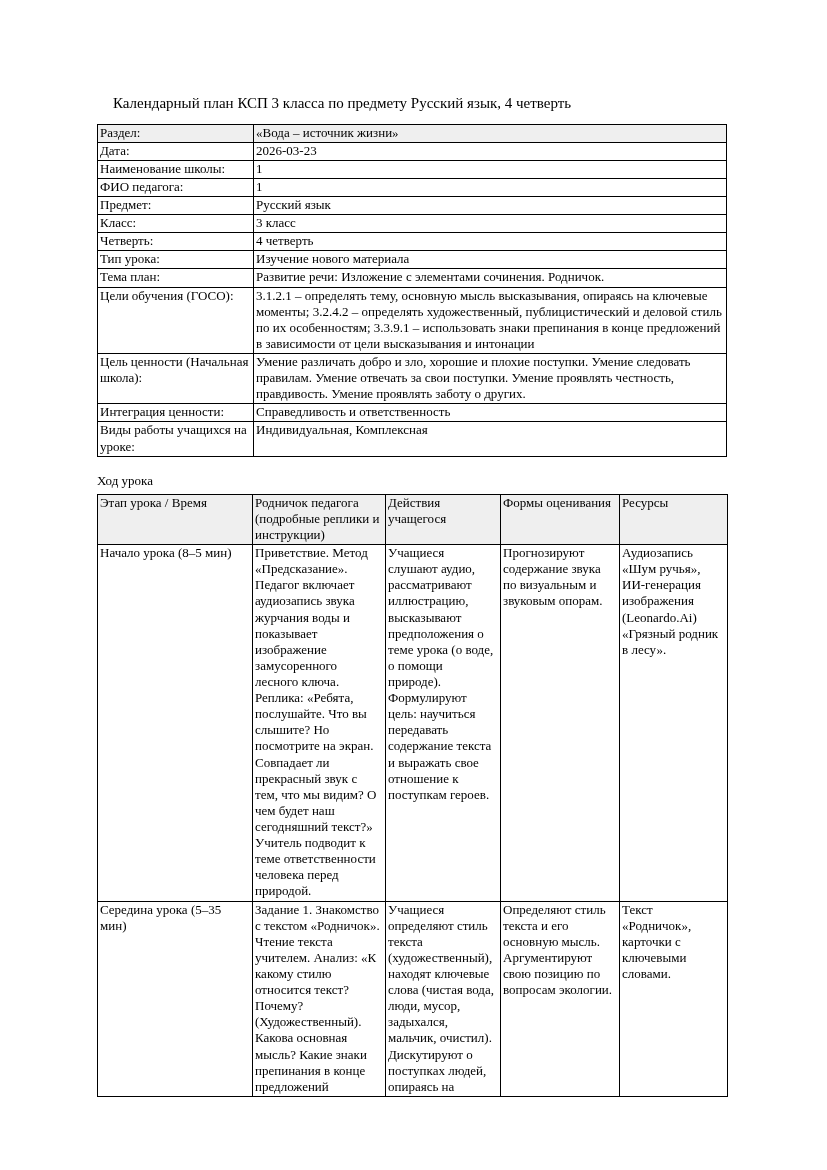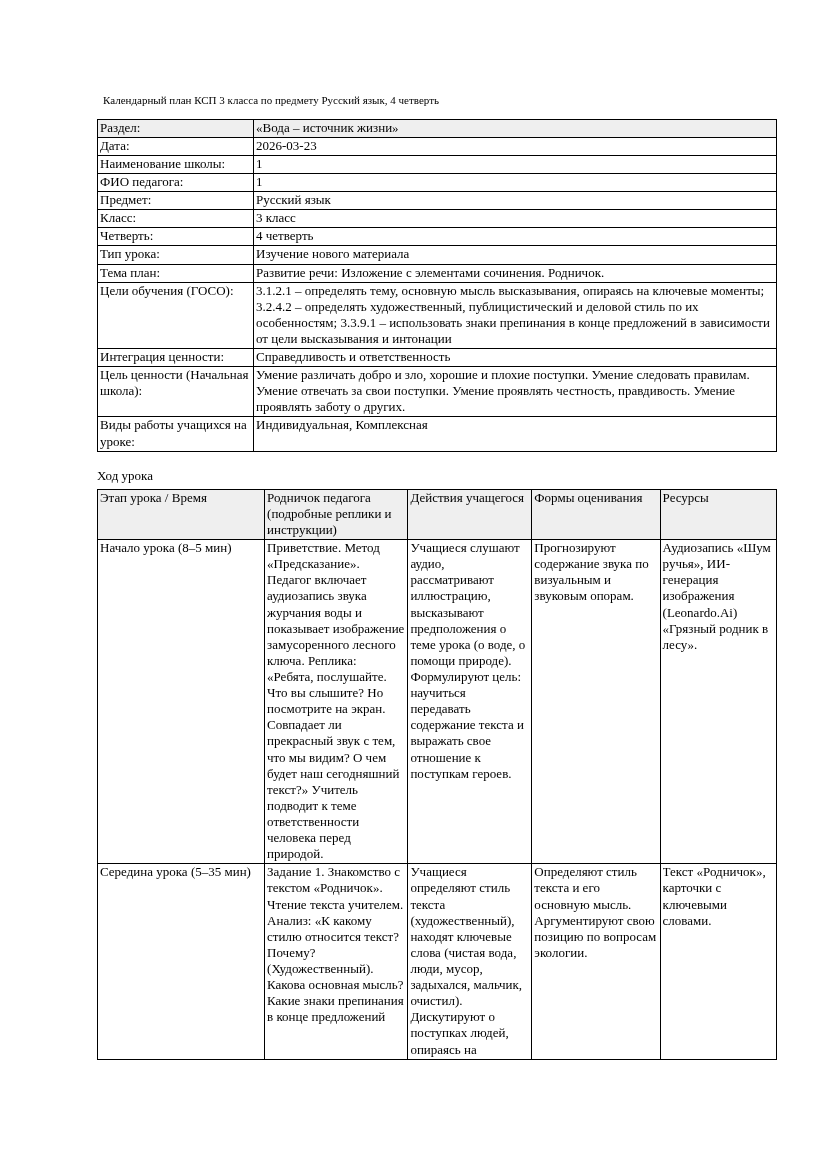--- a/index.html
+++ b/index.html
@@ -14,26 +14,26 @@
     background: #ffffff;
     color: #000000;
     font-family: "Liberation Serif", serif;
     font-size: 13px;
     line-height: 1.24;
     box-sizing: border-box;
     padding: 94px 100px 0 97px;
     overflow: hidden;
   }
   .doc-title {
-    margin: 0 0 11px 6px;
-    font-size: 11px;
+    margin: 0 0 11px 16px;
+    font-size: 15px;
   }
   table {
     border-collapse: collapse;
-    width: 680px;
+    width: 630px;
     table-layout: fixed;
   }
   td, th {
     border: 1px solid #000000;
     vertical-align: top;
     text-align: left;
     font-weight: normal;
     padding: 0 3px 1px 2px;
     word-wrap: break-word;
   }
@@ -97,26 +97,26 @@
       </tr>
       <tr>
         <td class="lbl">Тема план:</td>
         <td>Развитие речи: Изложение с элементами сочинения. Родничок.</td>
       </tr>
       <tr>
         <td class="lbl">Цели обучения (ГОСО):</td>
         <td>3.1.2.1 – определять тему, основную мысль высказывания, опираясь на ключевые моменты; 3.2.4.2 – определять художественный, публицистический и деловой стиль по их особенностям; 3.3.9.1 – использовать знаки препинания в конце предложений в зависимости от цели высказывания и интонации</td>
       </tr>
       <tr>
+        <td class="lbl">Цель ценности (Начальная школа):</td>
+        <td>Умение различать добро и зло, хорошие и плохие поступки. Умение следовать правилам. Умение отвечать за свои поступки. Умение проявлять честность, правдивость. Умение проявлять заботу о других.</td>
+      </tr>
+      <tr>
         <td class="lbl">Интеграция ценности:</td>
         <td>Справедливость и ответственность</td>
-      </tr>
-      <tr>
-        <td class="lbl">Цель ценности (Начальная школа):</td>
-        <td>Умение различать добро и зло, хорошие и плохие поступки. Умение следовать правилам. Умение отвечать за свои поступки. Умение проявлять честность, правдивость. Умение проявлять заботу о других.</td>
       </tr>
       <tr>
         <td class="lbl">Виды работы учащихся на уроке:</td>
         <td>Индивидуальная, Комплексная</td>
       </tr>
     </tbody>
   </table>
 
   <p class="section-heading">Ход урока</p>
 

